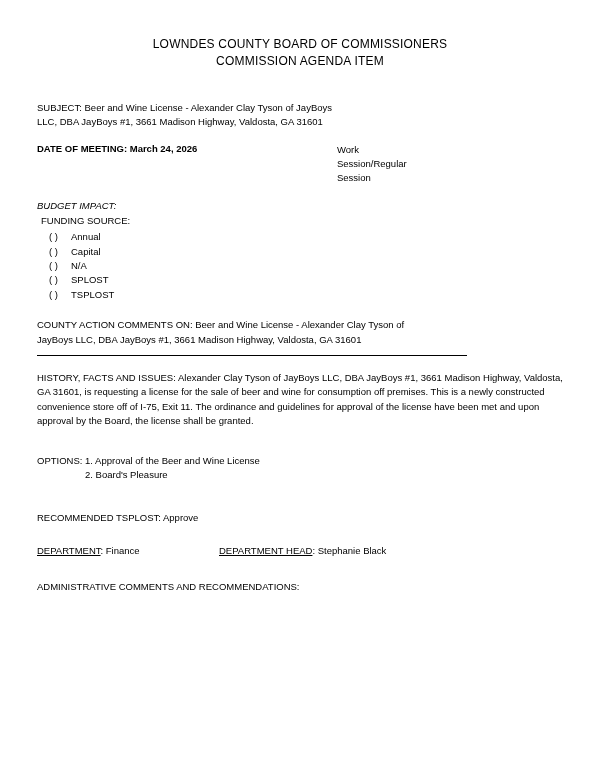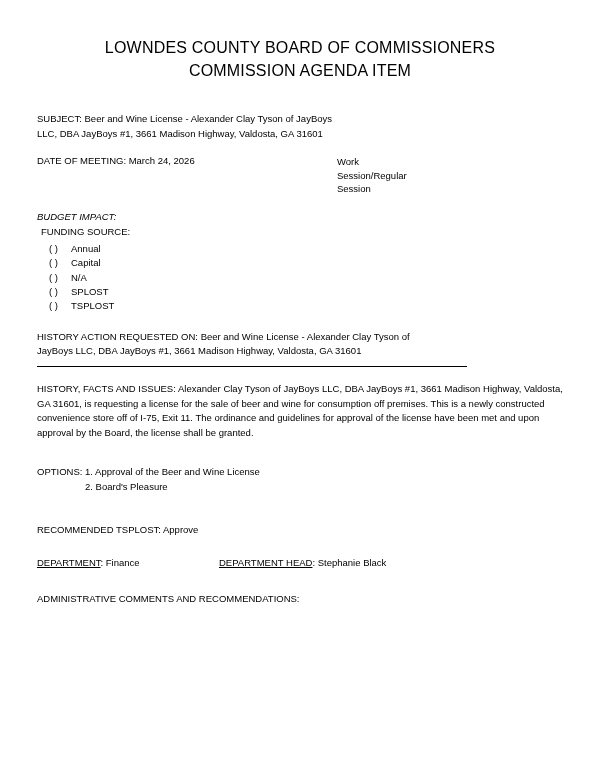--- a/index.html
+++ b/index.html
@@ -21,41 +21,42 @@
     width: 600px;
     height: 776px;
     box-sizing: border-box;
   }
   .header {
     text-align: center;
     margin-top: 36px;
     line-height: 1.45;
   }
   .header div {
-    font-size: 16px;
+    font-size: 12px;
     letter-spacing: 0.2px;
   }
   .content {
     padding-left: 37px;
     padding-right: 36px;
   }
   .block {
     line-height: 1.5;
   }
   .subject {
     margin-top: 30px;
   }
   .row-meeting {
     margin-top: 14px;
     display: flex;
     align-items: flex-start;
   }
   .row-meeting .left {
     width: 300px;
     flex: none;
+    font-weight: bold;
   }
   .row-meeting .right {
     line-height: 1.45;
   }
   .budget {
     margin-top: 14px;
     font-style: italic;
   }
   .funding {
     margin-top: 1px;
@@ -161,21 +162,21 @@
         <span class="paren">(  )</span>
         <span>SPLOST</span>
       </div>
       <div class="opt-row">
         <span class="paren">(  )</span>
         <span>TSPLOST</span>
       </div>
     </div>
 
     <div class="block county-action">
-      <div><span>HISTORY ACTION REQUESTED ON:</span><span> Beer and Wine License - Alexander Clay Tyson of</span></div>
+      <div><span>COUNTY ACTION COMMENTS ON:</span><span> Beer and Wine License - Alexander Clay Tyson of</span></div>
       <div><span class="line2">JayBoys LLC, DBA JayBoys #1, 3661 Madison Highway, Valdosta, GA 31601</span></div>
     </div>
 
     <div class="block history">
       <span>HISTORY, FACTS AND ISSUES:</span><span> Alexander Clay Tyson of JayBoys LLC, DBA JayBoys #1, 3661 Madison Highway, Valdosta, GA 31601, is requesting a license for the sale of beer and wine for consumption off premises. This is a newly constructed convenience store off of I-75, Exit 11. The ordinance and guidelines for approval of the license have been met and upon approval by the Board, the license shall be granted.</span>
     </div>
 
     <div class="block options">
       <div><span>OPTIONS:</span>&nbsp;<span class="o1">1.  Approval of the Beer and Wine License</span></div>
       <div><span class="o2">2.  Board's Pleasure</span></div>

